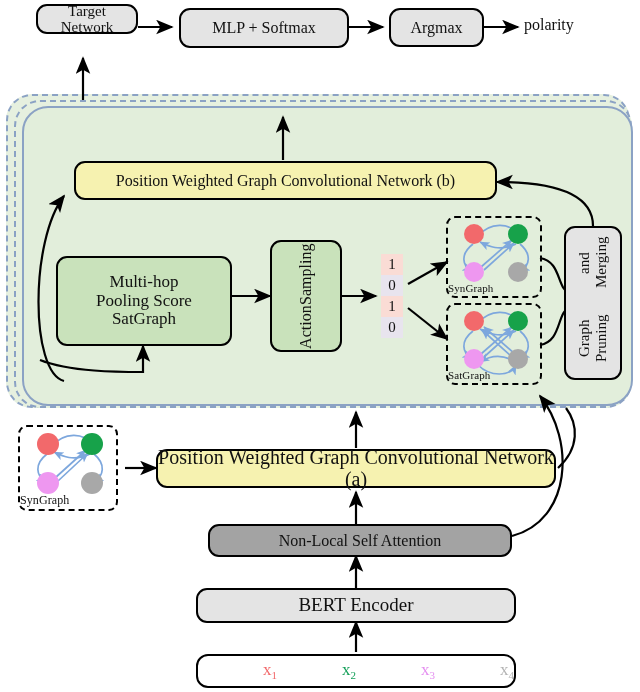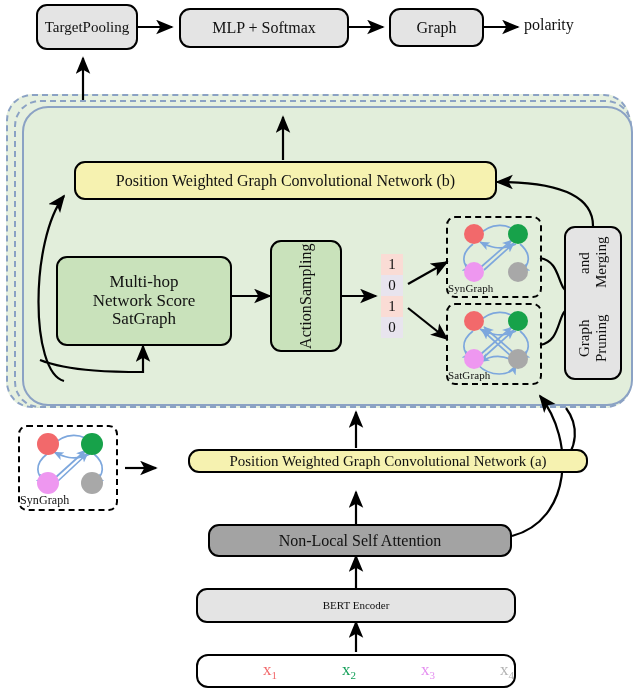--- a/index.html
+++ b/index.html
@@ -122,44 +122,44 @@
 
     <path class="ar" d="M356,588 L356,556" marker-end="url(#ah)"></path>
 
     <path class="ar" d="M356,652 L356,622" marker-end="url(#ah)"></path>
 
     <path class="ar" d="M512,536 C572,520 575,440 540,396" marker-end="url(#ah)"></path>
 
     <path class="ar" d="M558,468 C580,448 578,424 566,408"></path>
   </svg>
 
-  <div class="abs box gray" style="left:36px;top:4px;width:102px;height:46px;font-size:15px;flex-direction:row;">
+  <div class="abs box gray" style="left:36px;top:4px;width:102px;height:30px;font-size:15px;flex-direction:column;">
     <span>Target</span>
-    <span>Pooling</span>
+    <span>Network</span>
   </div>
 
   <div class="abs box gray" style="left:179px;top:8px;width:170px;height:40px;font-size:16px;">
     <span>MLP + Softmax</span>
   </div>
 
   <div class="abs box gray" style="left:389px;top:8px;width:95px;height:39px;font-size:16px;">
-    <span>Graph</span>
+    <span>Argmax</span>
   </div>
 
   <div class="abs" style="left:524px;top:16px;width:110px;font-size:16px;">
     <span>polarity</span>
   </div>
 
   <div class="abs box yellow" style="left:74px;top:161px;width:423px;height:39px;font-size:16px;">
     <span>Position Weighted Graph Convolutional Network (b)</span>
   </div>
 
   <div class="abs box green" style="left:56px;top:256px;width:176px;height:90px;font-size:17px;flex-direction:column;">
     <span>Multi-hop</span>
-    <span>Network Score</span>
+    <span>Pooling Score</span>
     <span>SatGraph</span>
   </div>
 
   <div class="abs box green" style="left:270px;top:240px;width:72px;height:112px;">
     <div class="vtext" style="font-size:16px;">
       <span>Action</span>
       <span>Sampling</span>
     </div>
   </div>
 
@@ -222,29 +222,29 @@
       <path class="edge" d="M38,54 L68,26" marker-end="url(#bh)"></path>
       <path class="edge" d="M35,51 L66,23" marker-end="url(#bh)"></path>
     </svg>
     <div class="node" style="left:17px;top:6px;width:22px;height:22px;background:#f2696b;"></div>
     <div class="node" style="left:61px;top:6px;width:22px;height:22px;background:#17a24a;"></div>
     <div class="node" style="left:17px;top:45px;width:22px;height:22px;background:#ee97f0;"></div>
     <div class="node" style="left:61px;top:45px;width:22px;height:22px;background:#a8a8a8;"></div>
     <div class="graphlabel" style="top:66px;font-size:12px;">SynGraph</div>
   </div>
 
-  <div class="abs box yellow" style="left:156px;top:449px;width:400px;height:24px;font-size:15px;margin-left:32px;">
+  <div class="abs box yellow" style="left:156px;top:449px;width:400px;height:39px;font-size:20px;">
     <span>Position Weighted Graph Convolutional Network (a)</span>
   </div>
 
   <div class="abs box cyan" style="left:208px;top:524px;width:304px;height:33px;font-size:16px;">
     <span>Non-Local Self Attention</span>
   </div>
 
-  <div class="abs box gray" style="left:196px;top:588px;width:320px;height:35px;font-size:11px;">
+  <div class="abs box gray" style="left:196px;top:588px;width:320px;height:35px;font-size:19px;">
     <span>BERT Encoder</span>
   </div>
 
   <div class="abs tokenbar" style="left:196px;top:654px;width:320px;height:34px;">
     <div class="token">
       <span style="color:#f2696b;">x</span><sub style="color:#f2696b;">1</sub>
     </div>
     <div class="token">
       <span style="color:#15a05a;">x</span><sub style="color:#15a05a;">2</sub>
     </div>

